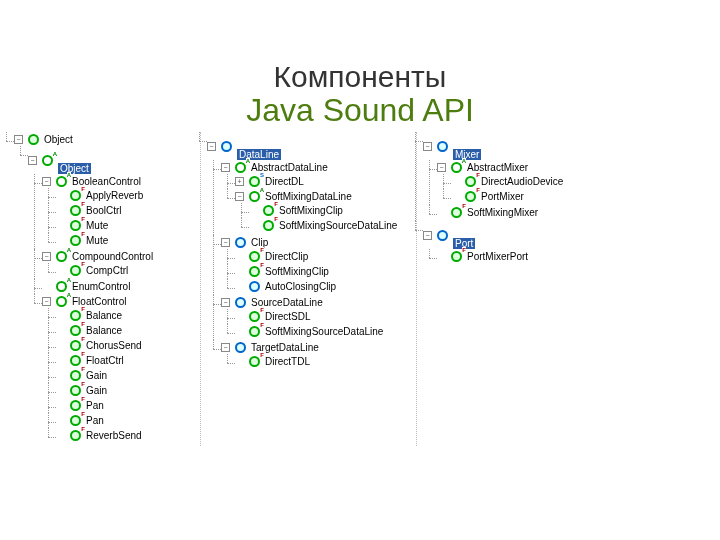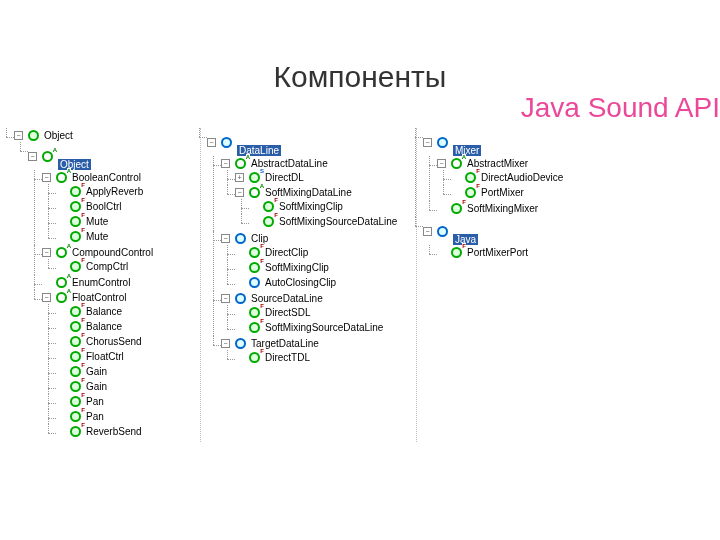--- a/index.html
+++ b/index.html
@@ -11,21 +11,21 @@
     font-family: Tahoma, Verdana, sans-serif;
     overflow: hidden;
   }
   .title {
     text-align: center;
     padding-top: 12px;
     line-height: 1.1;
     margin-top: 48px;
   }
   .title-line1 { font-size: 30px; color: #333; }
-  .title-line2 { font-size: 28px; color: #ec4899; text-align: right; }
+  .title-line2 { font-size: 32px; color: #4d7c0f; }
   .columns {
     display: flex;
     flex-direction: row;
     padding: 4px 6px 0 14px;
     gap: 6px;
     font-size: 10px;
     color: #000;
   }
   .col { flex: 0 0 auto; min-width: 180px; }
   .col2 { min-width: 210px; border-left: 1px dotted #bbb; padding-left: 6px; }
@@ -524,21 +524,21 @@
                 <span class="label">SoftMixingMixer</span>
               </span></li>
           </ul></li>
         <li><span class="row">
             <span class="toggle">−</span>
             <span class="icon i">
               <svg width="13" height="13">
                 <circle cx="6.5" cy="6.5" r="4.5"></circle>
               </svg>
             </span>
-            <span class="label sel">Java</span>
+            <span class="label sel">Port</span>
           </span><ul>
             <li><span class="row">
                 <span class="toggle empty"></span>
                 <span class="icon c">
                   <svg width="13" height="13">
                     <circle cx="6.5" cy="6.5" r="4.5"></circle>
                   </svg>
                   <span class="badge f">F</span>
                 </span>
                 <span class="label">PortMixerPort</span>

